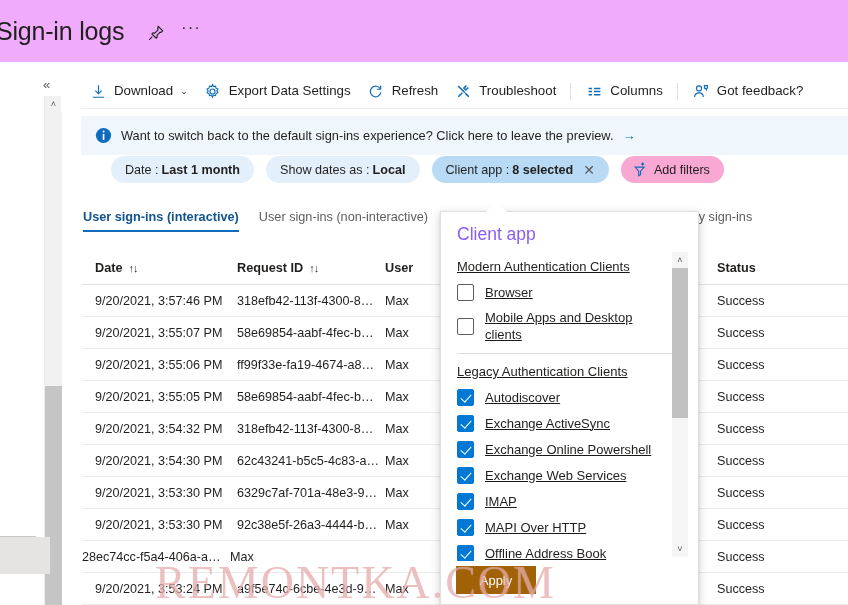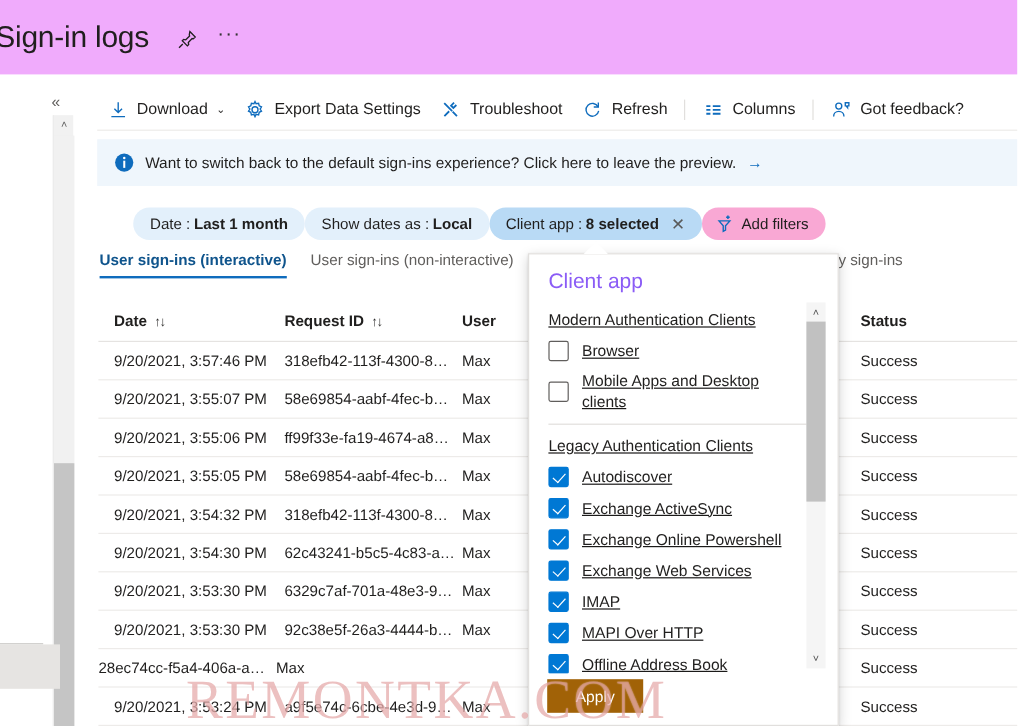--- a/index.html
+++ b/index.html
@@ -73,21 +73,21 @@
   
   .info-banner {
     position:absolute; left:81px; top:116px; width:767px; height:39px;
     background:#eff6fc; display:flex; align-items:center; padding-left:14px;
   }
   .info-banner .i-ico { width:17px; height:17px; margin-right:9px; flex:0 0 auto; }
   .info-banner .txt { font-size:12.8px; color:#201f1e; }
   .info-banner .arr { margin-left:9px; color:#0f6cbd; font-size:13px; font-weight:700; cursor:pointer; }
 
   
-  .filters { position:absolute; left:111px; top:173px; height:27px; display:flex; gap:0; }
+  .filters { position:absolute; left:111px; top:156px; height:27px; display:flex; gap:12px; }
   .pill {
     height:27px; border-radius:14px; display:flex; align-items:center;
     padding:0 14px; font-size:12.6px; color:#201f1e; white-space:nowrap; cursor:pointer;
   }
   .pill.soft { background:#e3f0fb; }
   .pill.active { background:#b9daf5; }
   .pill.addf { background:#f9a8d4; padding-left:10px; }
   .pill b { font-weight:700; margin-left:3px; }
   .pill .pill-x { margin-left:10px; color:#595959; font-size:14px; line-height:10px; }
   .pill .filt-ico { width:17px; height:17px; margin-right:6px; display:inline-flex; }
@@ -232,33 +232,33 @@
           <svg width="17" height="17" viewBox="0 0 17 17" fill="none" stroke="#0f6cbd" stroke-width="1.15">
             <circle cx="8.5" cy="8.5" r="2.5"></circle>
             <path d="M8.5 1.6l.9 1.9 2.1-.4.5 2.1 1.9.9-1.1 1.8 1.1 1.8-1.9.9-.5 2.1-2.1-.4-.9 1.9-.9-1.9-2.1.4-.5-2.1-1.9-.9 1.1-1.8-1.1-1.8 1.9-.9.5-2.1 2.1.4z"></path>
           </svg>
         </span>
         <span class="lbl">Export Data Settings</span>
       </div>
       <div class="cmd">
         <span class="ico">
           <svg width="17" height="17" viewBox="0 0 17 17" fill="none" stroke="#0f6cbd" stroke-width="1.15">
-            <path d="M3.2 3.0l6.6 6.6M10.2 10.1l3.6 3.6M3.3 13.7l4.0-4.0M11.4 2.6l-2.5 2.5 1.9 1.9 2.5-2.5" stroke-width="1.5"></path>
-          </svg>
-        </span>
-        <span class="lbl">Troubleshoot</span>
-      </div>
-      <div class="cmd">
-        <span class="ico">
-          <svg width="17" height="17" viewBox="0 0 17 17" fill="none" stroke="#0f6cbd" stroke-width="1.15">
             <path d="M13.4 6.1A5.3 5.3 0 1 0 13.9 9.4"></path>
             <path d="M13.6 2.4v3.8h-3.8"></path>
           </svg>
         </span>
         <span class="lbl">Refresh</span>
+      </div>
+      <div class="cmd">
+        <span class="ico">
+          <svg width="17" height="17" viewBox="0 0 17 17" fill="none" stroke="#0f6cbd" stroke-width="1.15">
+            <path d="M3.2 3.0l6.6 6.6M10.2 10.1l3.6 3.6M3.3 13.7l4.0-4.0M11.4 2.6l-2.5 2.5 1.9 1.9 2.5-2.5" stroke-width="1.5"></path>
+          </svg>
+        </span>
+        <span class="lbl">Troubleshoot</span>
       </div>
       <div class="cmd-sep"></div>
       <div class="cmd">
         <span class="ico">
           <svg width="17" height="17" viewBox="0 0 17 17" fill="none" stroke="#0f6cbd" stroke-width="1.15">
             <path d="M2.6 5.4h3.4M8.0 5.4h6.4M2.6 8.6h3.4M8.0 8.6h6.4M2.6 11.8h3.4M8.0 11.8h6.4" stroke-width="1.5"></path>
           </svg>
         </span>
         <span class="lbl">Columns</span>
       </div>

